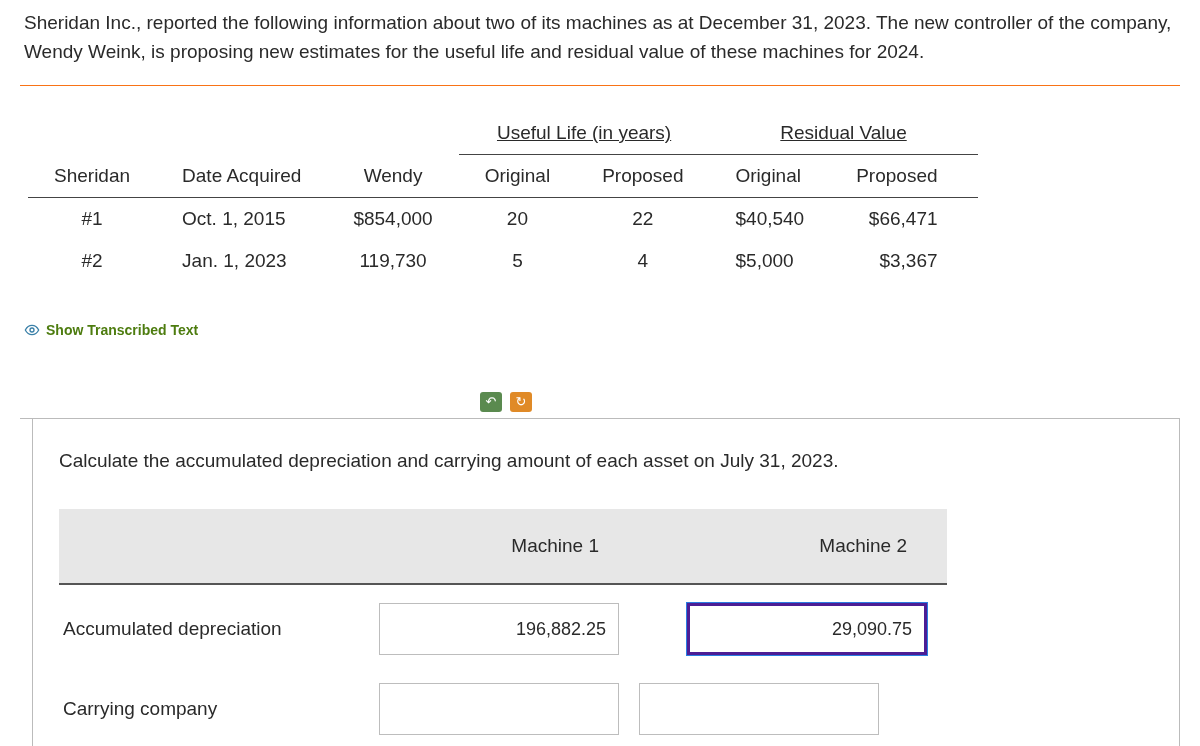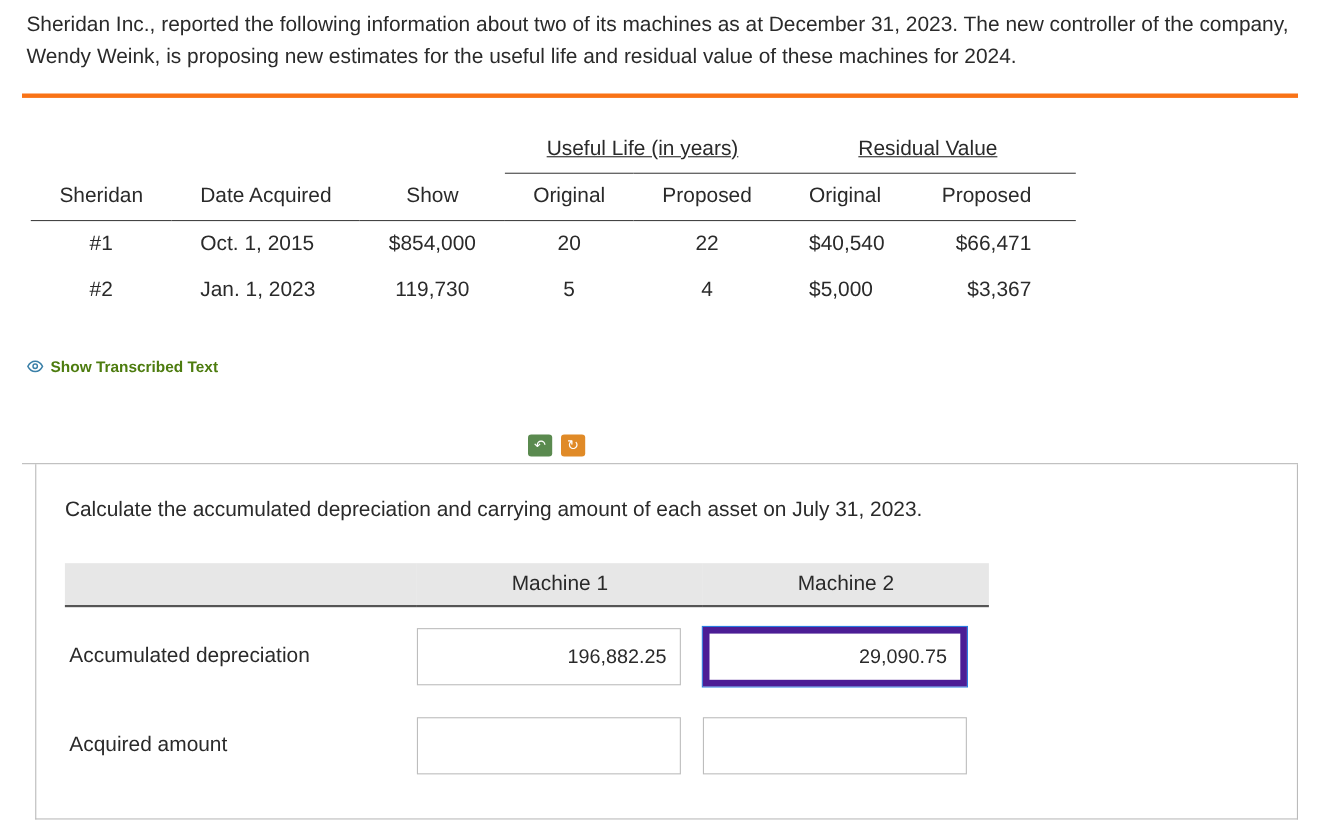--- a/index.html
+++ b/index.html
@@ -12,21 +12,21 @@
     width: 1200px;
   }
   .page {
     width: 1200px;
     padding: 8px 20px 30px 20px;
   }
   .intro {
     font-size: 19px;
     line-height: 1.55;
     padding: 0 4px 18px 4px;
-    border-bottom: 4px solid #f97316;
+    border-bottom: 1px solid #f97316;
     margin-bottom: 26px;
   }
 
   
   .machines {
     border-collapse: collapse;
     margin-left: 8px;
   }
   .machines td, .machines th {
     padding: 10px 26px;
@@ -99,22 +99,22 @@
     line-height: 1.5;
     margin-bottom: 34px;
   }
 
   .answer-table {
     border-collapse: collapse;
   }
   .answer-table th {
     font-size: 19px;
     font-weight: 400;
-    padding: 8px 40px;
-    text-align: center;
+    padding: 26px 40px;
+    text-align: right;
     border-bottom: 2px solid #555;
     background: #e7e7e7;
   }
   .answer-table th.blank {
     background: #e7e7e7;
     border-bottom: 2px solid #555;
     width: 320px;
   }
   .answer-table td {
     padding: 18px 20px 10px 0;
@@ -130,22 +130,23 @@
     height: 52px;
     border: 1px solid #bdbdbd;
     font-size: 18px;
     text-align: right;
     padding: 21px 12px;
     font-family: inherit;
     color: #2a2a2a;
     background: #fff;
   }
   .num-input.active {
-    border: 6px solid #4c1d95;
+    border: 3px solid #4c1d95;
     box-shadow: 0 0 0 1px #2a7de1;
+    margin-left: 48px;
   }
 </style>
 </head>
 <body>
 
 <div class="page">
 
   <div class="intro">Sheridan Inc., reported the following information about two of its machines as at December 31, 2023. The new controller of the company, Wendy Weink, is proposing new estimates for the useful life and residual value of these machines for 2024.</div>
 
   <table class="machines">
@@ -153,21 +154,21 @@
         <tr class="group-row">
       <th class="nogroup"></th>
       <th class="nogroup"></th>
       <th class="nogroup"></th>
       <th colspan="2">Useful Life (in years)</th>
       <th colspan="2">Residual Value</th>
     </tr>
     <tr class="head-row">
       <th class="txt-left">Sheridan</th>
       <th class="txt-left">Date Acquired</th>
-      <th>Show</th>
+      <th>Wendy</th>
       <th>Original</th>
       <th>Proposed</th>
       <th class="txt-left">Original</th>
       <th class="txt-right">Proposed</th>
     </tr>
     <tr>
       <td>#1</td>
       <td class="txt-left">Oct. 1, 2015</td>
       <td>$854,000</td>
       <td>20</td>
@@ -220,21 +221,21 @@
       <tr>
         <td class="row-label">Accumulated depreciation</td>
         <td>
           <input class="num-input" type="text" value="196,882.25" style="">
         </td>
         <td>
           <input class="num-input active" type="text" value="29,090.75" style="">
         </td>
       </tr>
       <tr>
-        <td class="row-label">Acquired amount</td>
+        <td class="row-label">Carrying company</td>
         <td>
           <input class="num-input" type="text" value="" style="">
         </td>
         <td>
           <input class="num-input" type="text" value="" style="">
         </td>
       </tr>
     </tbody>
       </table>
   </div>

